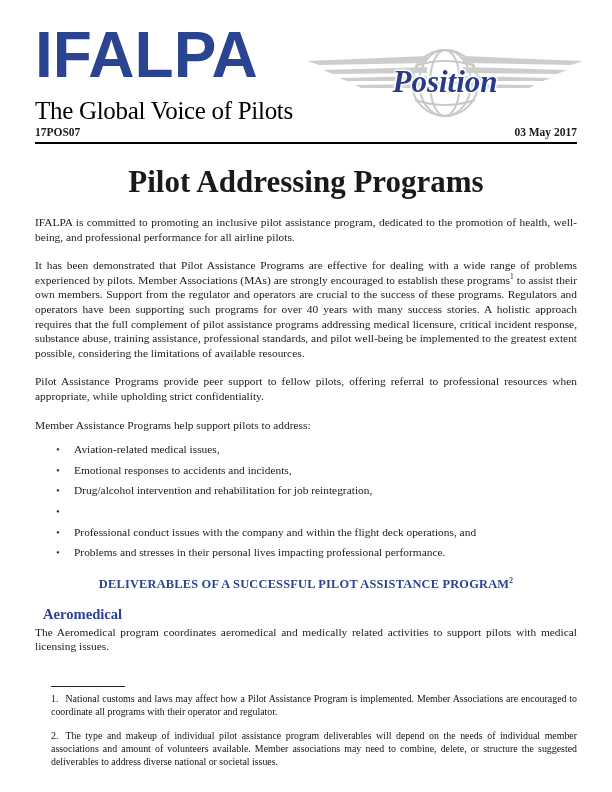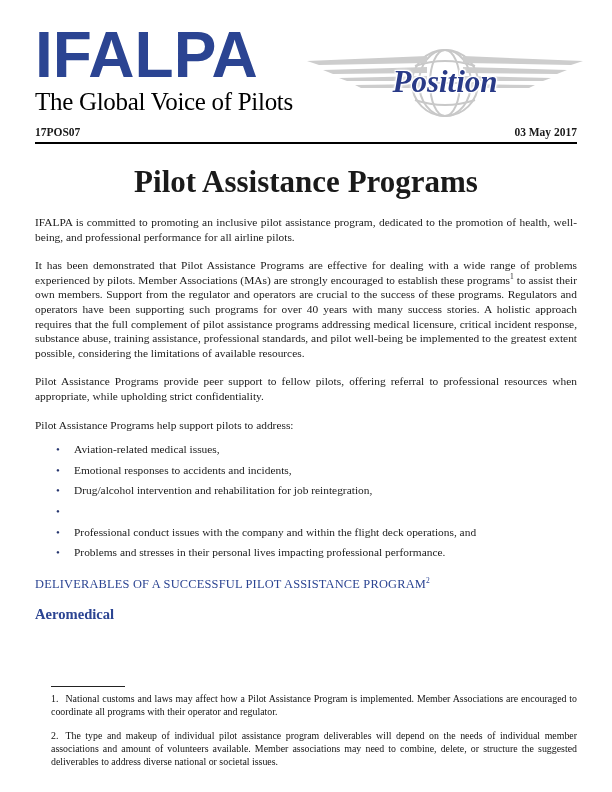--- a/index.html
+++ b/index.html
@@ -7,40 +7,40 @@
     position:relative;width:612px;height:792px;margin:0 auto;background:#ffffff;
     font-family:"Liberation Serif",serif;color:#1a1a1a;overflow:hidden;box-sizing:border-box;
   }
   .content{padding:0 35px;}
   
   .header{position:relative;margin:26px 35px 0;height:92px;}
   .logo{
     font-family:"Liberation Sans",sans-serif;font-weight:bold;font-size:64px;line-height:58px;
     color:#2b4492;letter-spacing:0px;
   }
-  .tagline{font-size:25px;line-height:27px;color:#000;margin-top:4px;letter-spacing:-0.3px;}
+  .tagline{font-size:25px;line-height:27px;color:#000;margin-top:13px;letter-spacing:-0.3px;}
   .badge{position:absolute;right:-6px;top:20px;width:276px;height:74px;}
   .badge svg{position:absolute;left:0;top:0;width:276px;height:74px;}
   .badge-label{
     position:absolute;left:50%;top:50%;transform:translate(-50%,-54%);
     font-size:31px;font-weight:bold;font-style:italic;color:#293a87;white-space:nowrap;
     text-shadow:0 0 3px #fff,0 0 3px #fff,0 0 4px #fff,1px 1px 0 #fff,-1px -1px 0 #fff,1px -1px 0 #fff,-1px 1px 0 #fff;
   }
   
   .docmeta{display:flex;justify-content:space-between;margin:8px 35px 0;font-weight:bold;font-size:11.5px;line-height:13px;text-align:center;}
   .rule{border:none;border-top:2.6px solid #000;margin:3px 35px 0;}
   
   .doc-title{text-align:center;font-size:31px;line-height:36px;font-weight:bold;margin:20px 0 0;}
   .body p{font-size:11.4px;line-height:14.6px;text-align:justify;margin:14px 0 0;}
   .body p.first{margin-top:15px;}
   ul.address{list-style:none;margin:10px 0 0;padding:0 0 0 21px;}
   ul.address li{display:flex;margin:0 0 6px;font-size:11.4px;line-height:14.6px;}
   ul.address li .dot{color:#26356f;font-size:11px;width:18px;flex:0 0 18px;line-height:14.6px;}
-  .section-heading{color:#2b4492;font-weight:normal;font-size:12.4px;line-height:15px;margin:17px 0 0;letter-spacing:0.2px;}
-  .sub-heading{color:#2b4492;font-weight:bold;font-size:14.6px;line-height:17px;margin:14px 0 0;}
+  .section-heading{color:#2b4492;font-weight:bold;font-size:12.4px;line-height:15px;margin:17px 0 0;letter-spacing:0.2px;text-align:center;}
+  .sub-heading{color:#2b4492;font-weight:bold;font-size:14.6px;line-height:17px;margin:14px 8px 0;}
   .aero-body{margin-top:2px !important;}
   sup{font-size:7.5px;line-height:0;}
   .em{}
   
   .footer{position:absolute;left:51px;right:35px;top:686px;}
   .fn-rule{width:74px;border:none;border-top:1.7px solid #222;margin:0 0 5px;}
   .fn{font-size:9.9px;line-height:13px;text-align:justify;margin:0 0 11px;color:#111;}
   .fn .fn-num{padding-right:7px;}
 </style>
 </head>
@@ -78,29 +78,29 @@
     </div>
   </div>
 
   <div class="docmeta">
     <span>17POS07</span>
     <span>03 May 2017</span>
   </div>
   <hr class="rule">
 
   <div class="content body">
-    <h1 class="doc-title">Pilot Assistance Programs</h1>
+    <h1 class="doc-title">Pilot Addressing Programs</h1>
 
     <p class="first"><span>IFALPA is committed to promoting an </span><span class="em">inclusive</span><span> pilot assistance program, dedicated to the promotion of health, well-being, and professional performance for all airline pilots.</span></p>
 
     <p><span>It has been demonstrated that Pilot Assistance Programs are effective for dealing with a wide range of problems experienced by pilots.  Member Associations (MAs) are strongly encouraged to establish these programs</span><sup>1</sup><span> to assist their own members. Support from the regulator and operators are crucial to the success of these programs. Regulators and operators have been supporting such programs for over 40 years with many success stories. A holistic approach requires that the full complement of pilot assistance programs addressing medical licensure, critical incident response, substance abuse, training assistance, professional standards, and pilot well-being be implemented to the greatest extent possible, considering the limitations of available resources.</span></p>
 
     <p>Pilot Assistance Programs provide peer support to fellow pilots, offering referral to professional resources when appropriate, while upholding strict confidentiality.</p>
 
-    <p>Pilot Assistance Programs help support pilots to address:</p>
+    <p>Member Assistance Programs help support pilots to address:</p>
 
     <ul class="address">
       <li>
           <span class="dot">•</span>
           <span>Aviation-related medical issues,</span>
         </li>
       <li>
           <span class="dot">•</span>
           <span>Emotional responses to accidents and incidents,</span>
         </li>
@@ -118,20 +118,21 @@
       <li>
           <span class="dot">•</span>
           <span>Problems and stresses in their personal lives impacting professional performance.</span>
         </li>
     </ul>
 
 
     <h2 class="section-heading"><span>DELIVERABLES OF A SUCCESSFUL PILOT ASSISTANCE PROGRAM</span><sup>2</sup></h2>
 
     <h3 class="sub-heading">Aeromedical</h3>
+    <p class="aero-body">The Aeromedical program coordinates aeromedical and medically related activities to support pilots with medical licensing issues.</p>
   </div>
 
   <div class="footer">
     <hr class="fn-rule">
     <p class="fn"><span class="fn-num">1.</span><span>National customs and laws may affect how a Pilot Assistance Program is implemented. Member Associations are encouraged to coordinate all programs with their operator and regulator.</span></p>
     <p class="fn"><span class="fn-num">2.</span><span>The type and makeup of individual pilot assistance program deliverables will depend on the needs of individual member associations and amount of volunteers available. Member associations may need to combine, delete, or structure the suggested deliverables to address diverse national or societal issues.</span></p>
   </div>
 
 </div>
 

